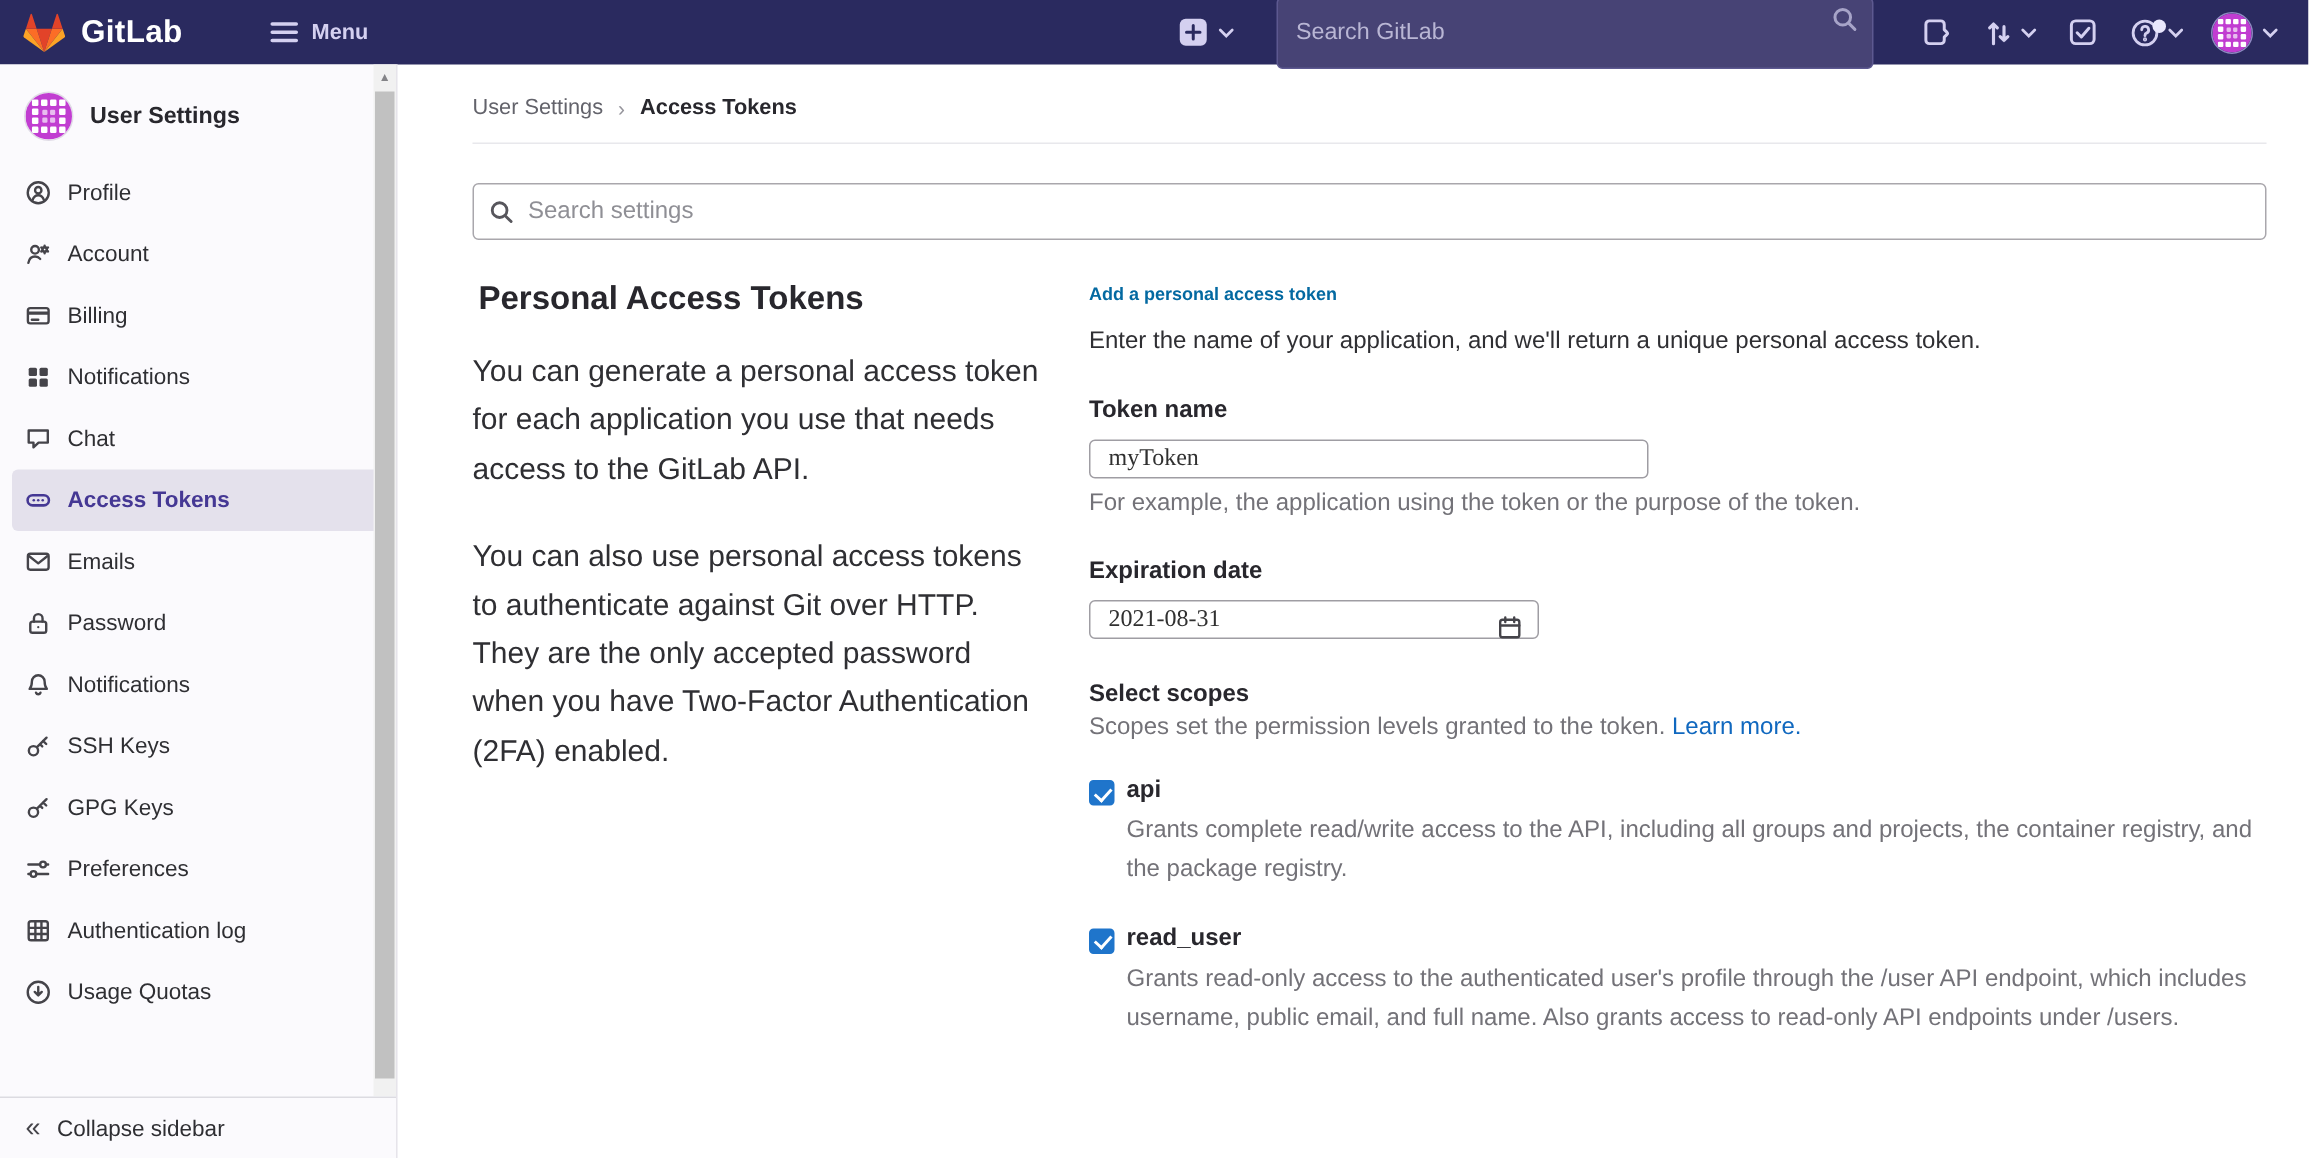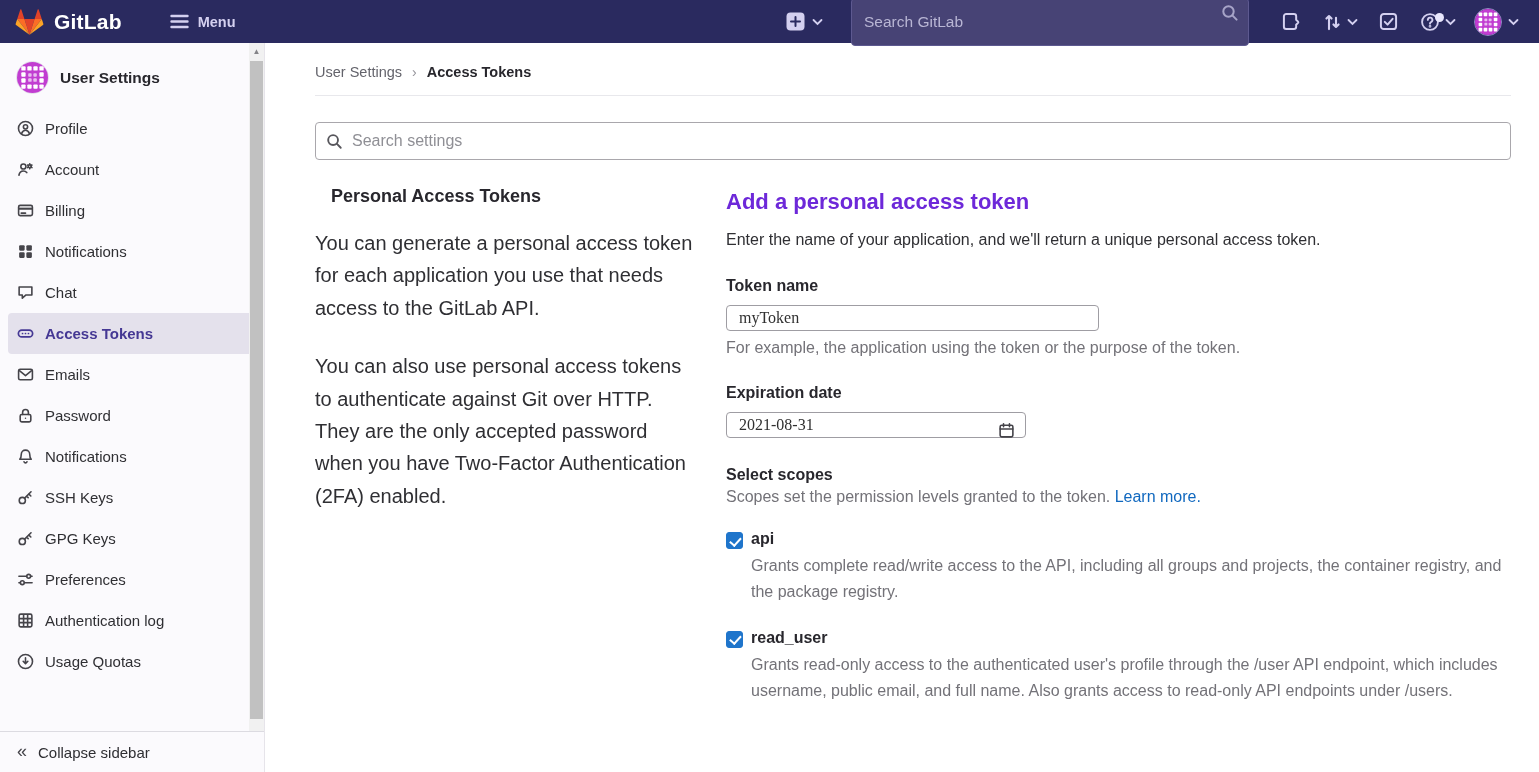--- a/index.html
+++ b/index.html
@@ -6,21 +6,21 @@
   html,body { margin:0; padding:0; }
   body {
     width:1539px; height:772px; overflow:hidden;
     font-family:"Liberation Sans", sans-serif;
     color:#303030; background:#fff;
   }
 
   
   .navbar {
     height:43px; background:#2a2a5f; display:flex; align-items:center;
-    padding:0 14px; gap:0;
+    padding:0 14px; gap:10px;
   }
   .logo { display:flex; align-items:center; gap:9px; cursor:pointer; }
   .logo-text { color:#fff; font-size:21px; font-weight:600; letter-spacing:.2px; }
   .menu-btn {
     display:flex; align-items:center; gap:9px; background:transparent; border:0;
     color:#d4d0f0; font-weight:700; font-size:14.5px; margin-left:42px; cursor:pointer;
     font-family:inherit;
   }
   .nav-right { margin-left:auto; display:flex; align-items:center; }
   .plus-group { display:flex; align-items:center; gap:7px; margin-right:28px; cursor:pointer; }
@@ -86,24 +86,24 @@
 
   .settings-search-wrap { position:relative; margin-top:26px; }
   .settings-search {
     width:100%; height:38px; border:1px solid #a9a7ac; border-radius:4px;
     padding:0 12px 0 36px; font-size:16px; color:#303030; font-family:inherit;
   }
   .settings-search::placeholder { color:#8f8f95; }
   .settings-search-icon { position:absolute; left:11px; top:11px; }
 
   .columns { display:grid; grid-template-columns:385px 1fr; column-gap:26px; margin-top:26px; }
-  .page-title { font-size:18px; font-weight:700; color:#28272d; margin:0 16px 20px; }
+  .page-title { font-size:22px; font-weight:700; color:#28272d; margin:0 4px 20px; }
   .col-left p { font-size:20px; line-height:1.62; margin:0 0 26px; color:#2f2f33; }
 
-  .section-title { font-size:22px; font-weight:700; color:#6d28d9; margin:3px 0 16px; }
+  .section-title { font-size:12px; font-weight:700; color:#0369a1; margin:3px 0 16px; }
   .intro { font-size:16px; margin:0 0 28px; color:#2f2f33; }
   .field-label { display:block; font-weight:700; font-size:16px; color:#28272d; margin:0 0 10px; }
   .text-input {
     height:26px; border:1px solid #9f9da3; border-radius:4px; padding:0 12px;
     font-size:16px; color:#303030; font-family:Liberation Serif, serif;
   }
   .token-input { width:373px; }
   .help-text { color:#737278; font-size:16px; margin:8px 0 27px; }
   .date-wrap { position:relative; width:300px; margin-bottom:28px; }
   .date-input { width:100%; padding-right:38px; }

